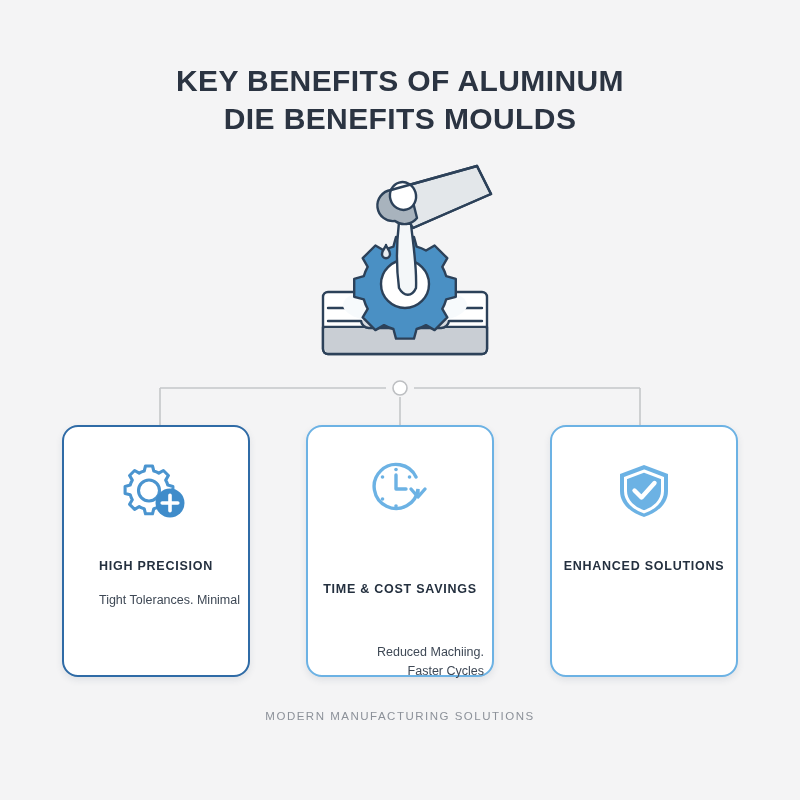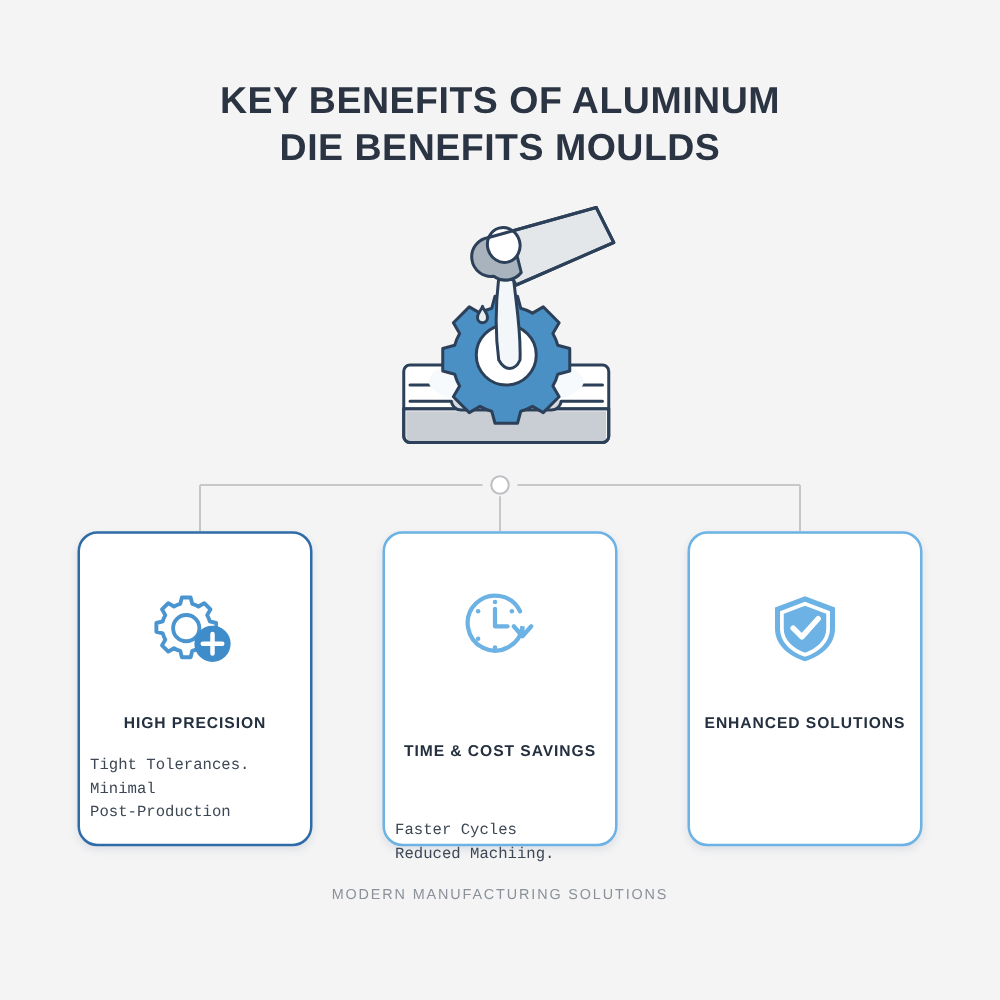--- a/index.html
+++ b/index.html
@@ -75,21 +75,21 @@
     width: 188px;
     height: 252px;
     box-sizing: border-box;
     background: #ffffff;
     border-radius: 16px;
     border: 2px solid #6cb2e4;
     box-shadow: 0 3px 7px rgba(40, 60, 90, 0.10);
     display: flex;
     flex-direction: column;
     align-items: center;
-    padding-top: 44px;
+    padding-top: 32px;
   }
   .card.accent-dark {
     border-color: #2f6ba6;
   }
   .card-icon {
     width: 72px;
     height: 64px;
     display: flex;
     align-items: center;
     justify-content: center;
@@ -103,23 +103,22 @@
     color: #24303f;
     text-align: center;
     margin-top: 20px;
     white-space: nowrap;
   }
   .card-desc {
     margin-top: 18px;
     font-size: 12.5px;
     line-height: 19px;
     color: #3e4855;
-    text-align: left;
+    text-align: right;
     width: 168px;
-    font-family: Liberation Mono, monospace;
   }
 
   
   .footer {
     position: absolute;
     top: 710px;
     left: 0;
     width: 800px;
     text-align: center;
     font-size: 11.5px;
@@ -194,21 +193,20 @@
           <path d="M22.5 4 h7 l1.3 5.1 a19 19 0 0 1 5 2.1 l4.6 -2.7 l5 5 l -2.7 4.6 a19 19 0 0 1 2.1 5 l5.1 1.3 v7 l -5.1 1.3 a19 19 0 0 1 -2.1 5 l2.7 4.6 l -5 5 l -4.6 -2.7 a19 19 0 0 1 -5 2.1 l -1.3 5.1 h -7 l -1.3 -5.1 a19 19 0 0 1 -5 -2.1 l -4.6 2.7 l -5 -5 l 2.7 -4.6 a19 19 0 0 1 -2.1 -5 l -5.1 -1.3 v -7 l5.1 -1.3 a19 19 0 0 1 2.1 -5 l -2.7 -4.6 l5 -5 l4.6 2.7 a19 19 0 0 1 5 -2.1 Z" stroke="#4a94cf" stroke-width="3.1" stroke-linejoin="round" fill="none"></path>
           <circle cx="26" cy="28.5" r="10.5" stroke="#4a94cf" stroke-width="3.1" fill="none"></circle>
 
           <circle cx="47" cy="41" r="14.5" fill="#3f8cca"></circle>
           <path d="M47 33.2 V48.8 M39.2 41 H54.8" stroke="#ffffff" stroke-width="3.6" stroke-linecap="round"></path>
         </svg>
       </div>
       <div class="card-title">HIGH PRECISION</div>
       <div class="card-desc">
         <div>Tight Tolerances. Minimal</div>
-        <div>Post-Production</div>
       </div>
     </div>
 
     <div class="card" style="border-color: rgb(108, 178, 228); gap: 29px;">
       <div class="card-icon">
         <svg width="64" height="58" viewBox="0 0 64 58" fill="none" xmlns="http://www.w3.org/2000/svg">
 
           <path d="M48 18 A22 22 0 1 0 50 30 V34" stroke="#6cb2e4" stroke-width="3.4" stroke-linecap="round" fill="none"></path>
 
           <path d="M43 30 L50 38 L57 30" stroke="#6cb2e4" stroke-width="3.4" stroke-linecap="round" stroke-linejoin="round" fill="none"></path>
@@ -217,22 +215,22 @@
 
           <circle cx="28" cy="10.5" r="1.8" fill="#6cb2e4"></circle>
           <circle cx="14.5" cy="18" r="1.8" fill="#6cb2e4"></circle>
           <circle cx="14.5" cy="40" r="1.8" fill="#6cb2e4"></circle>
           <circle cx="28" cy="47" r="1.8" fill="#6cb2e4"></circle>
           <circle cx="41.5" cy="18" r="1.8" fill="#6cb2e4"></circle>
         </svg>
       </div>
       <div class="card-title">TIME &amp; COST SAVINGS</div>
       <div class="card-desc">
+        <div>Reduced Machiing.</div>
         <div>Faster Cycles</div>
-        <div>Reduced Machiing.</div>
       </div>
     </div>
 
     <div class="card" style="border-color: rgb(108, 178, 228);">
       <div class="card-icon">
         <svg width="58" height="58" viewBox="0 0 58 58" fill="none" xmlns="http://www.w3.org/2000/svg">
 
           <path d="M29 3 L53 12 V29 C53 42 42 51 29 55 C16 51 5 42 5 29 V12 Z" fill="#6cb2e4"></path>
 
           <path d="M29 9 L47.5 16 V29 C47.5 39 39 46.5 29 49.8 C19 46.5 10.5 39 10.5 29 V16 Z" stroke="#ffffff" stroke-width="3" fill="none"></path>

